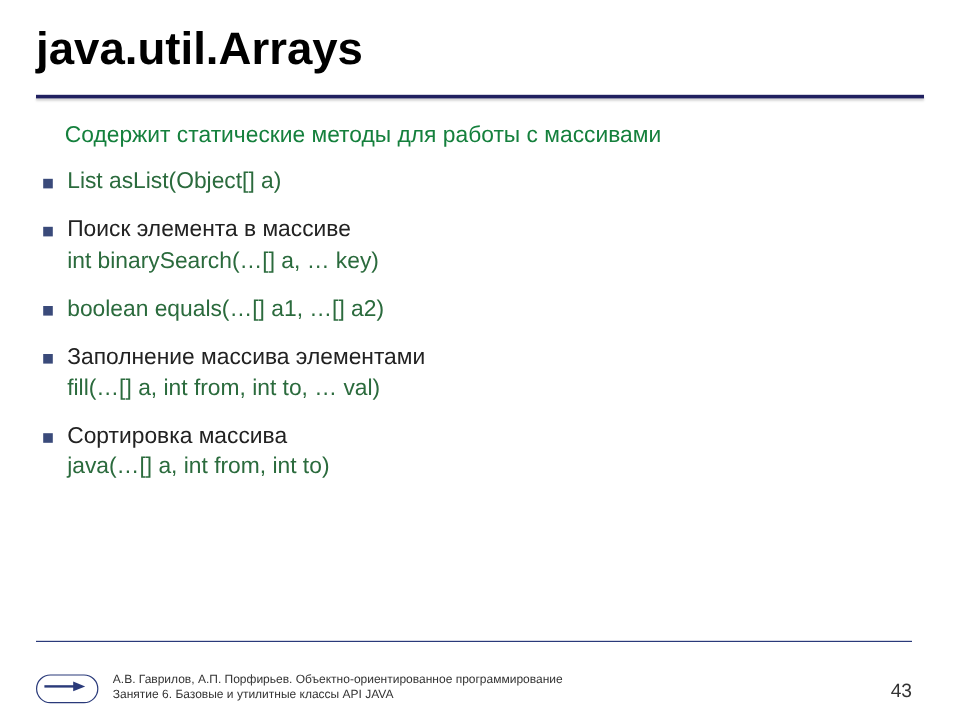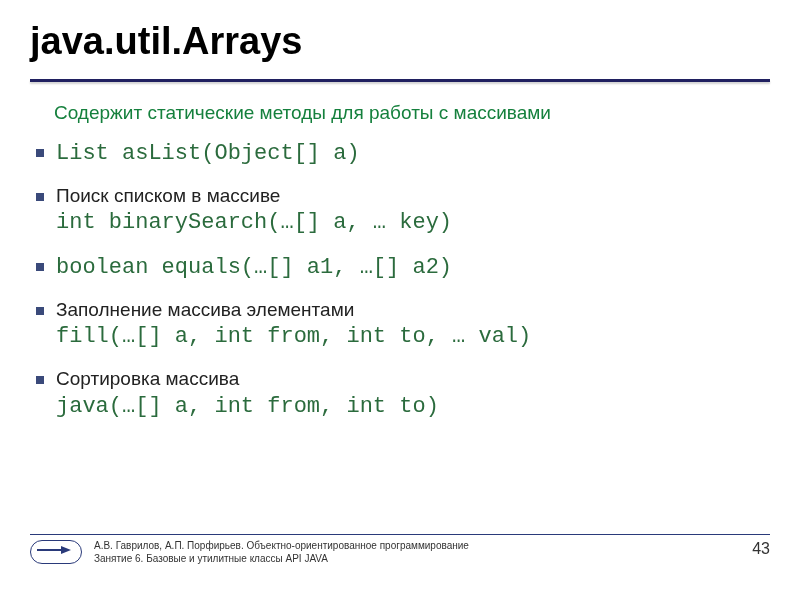--- a/index.html
+++ b/index.html
@@ -49,35 +49,35 @@
   ul.items > li::before {
     content: "";
     position: absolute;
     left: 4px;
     top: 9px;
     width: 8px;
     height: 8px;
     background: #3a4a7a;
   }
   .code {
-    font-family: Liberation Mono, monospace;
+    font-family: Liberation Sans, sans-serif;
     color: #2b6b3d;
     display: block;
-    font-size: 22px;
+    font-size: 19px;
     margin-top: 1px;
   }
   .footer {
     position: absolute;
     left: 0;
-    right: 0;
+    right: 10px;
     bottom: 14px;
     height: 46px;
     padding: 0 30px;
     display: flex;
-    align-items: flex-start;
+    align-items: flex-end;
   }
   .footer-line {
     position: absolute;
     left: 30px;
     right: 30px;
     top: -6px;
     height: 1px;
     background: #2a3a7a;
   }
   .logo {
@@ -126,21 +126,21 @@
 <div class="slide">
   <h1 class="title">java.util.Arrays</h1>
   <div class="hr"></div>
   <p class="intro">Содержит статические методы для работы с массивами</p>
 
   <ul class="items">
     <li>
       <span class="code">List asList(Object[] a)</span>
     </li>
     <li>
-      <span>Поиск списком в массиве</span>
+      <span>Поиск элемента в массиве</span>
       <span class="code">int binarySearch(…[] a, … key)</span>
     </li>
     <li>
       <span class="code">boolean equals(…[] a1, …[] a2)</span>
     </li>
     <li>
       <span>Заполнение массива элементами</span>
       <span class="code">fill(…[] a, int from, int to, … val)</span>
     </li>
     <li>

